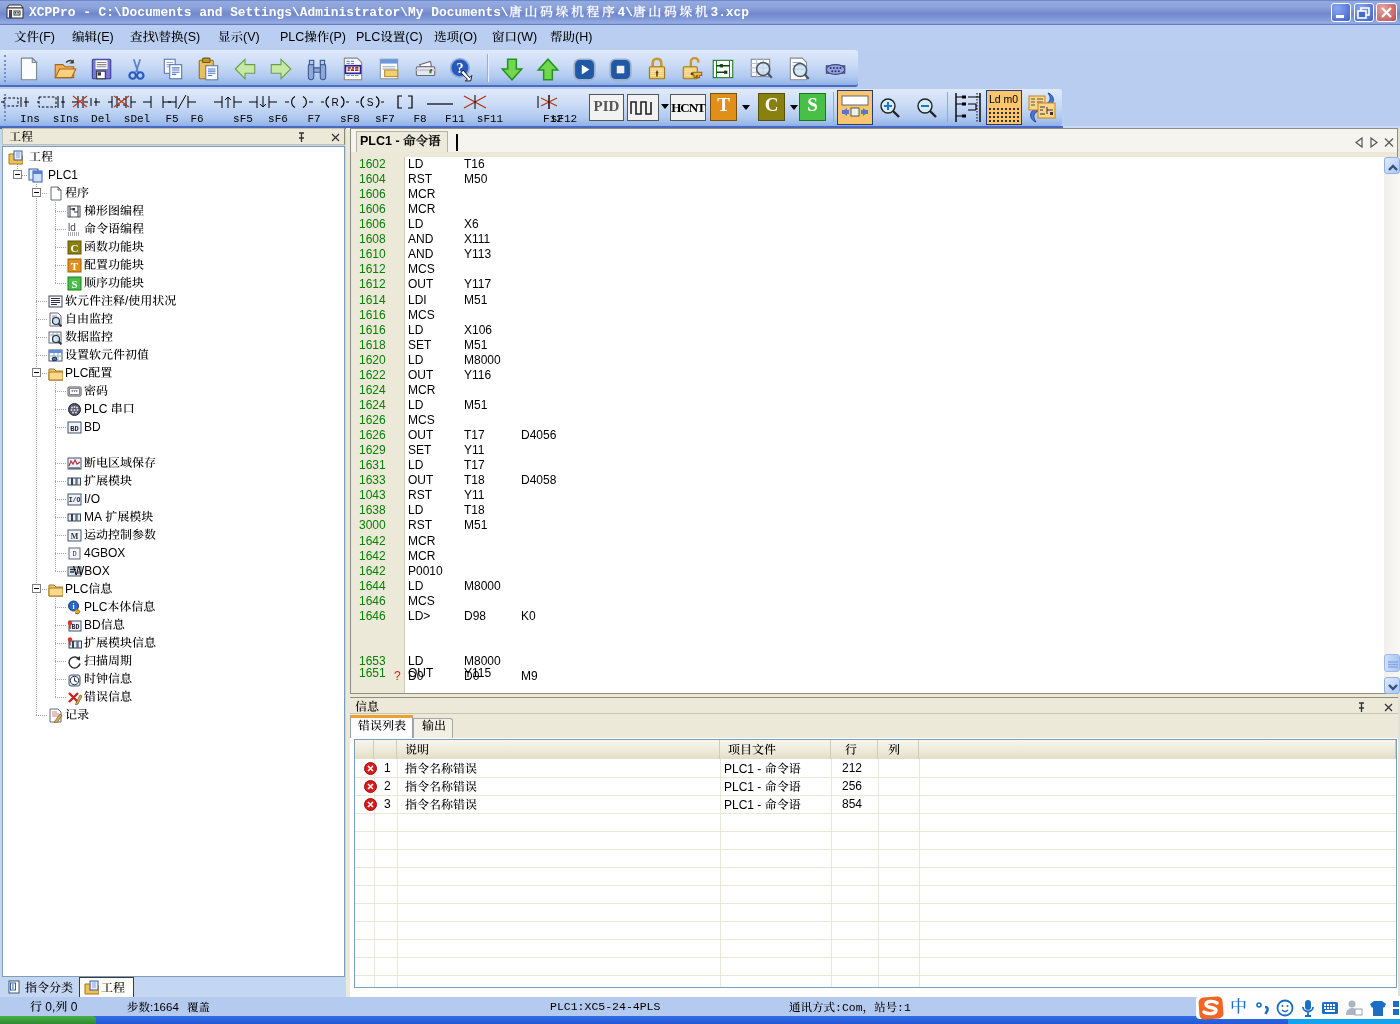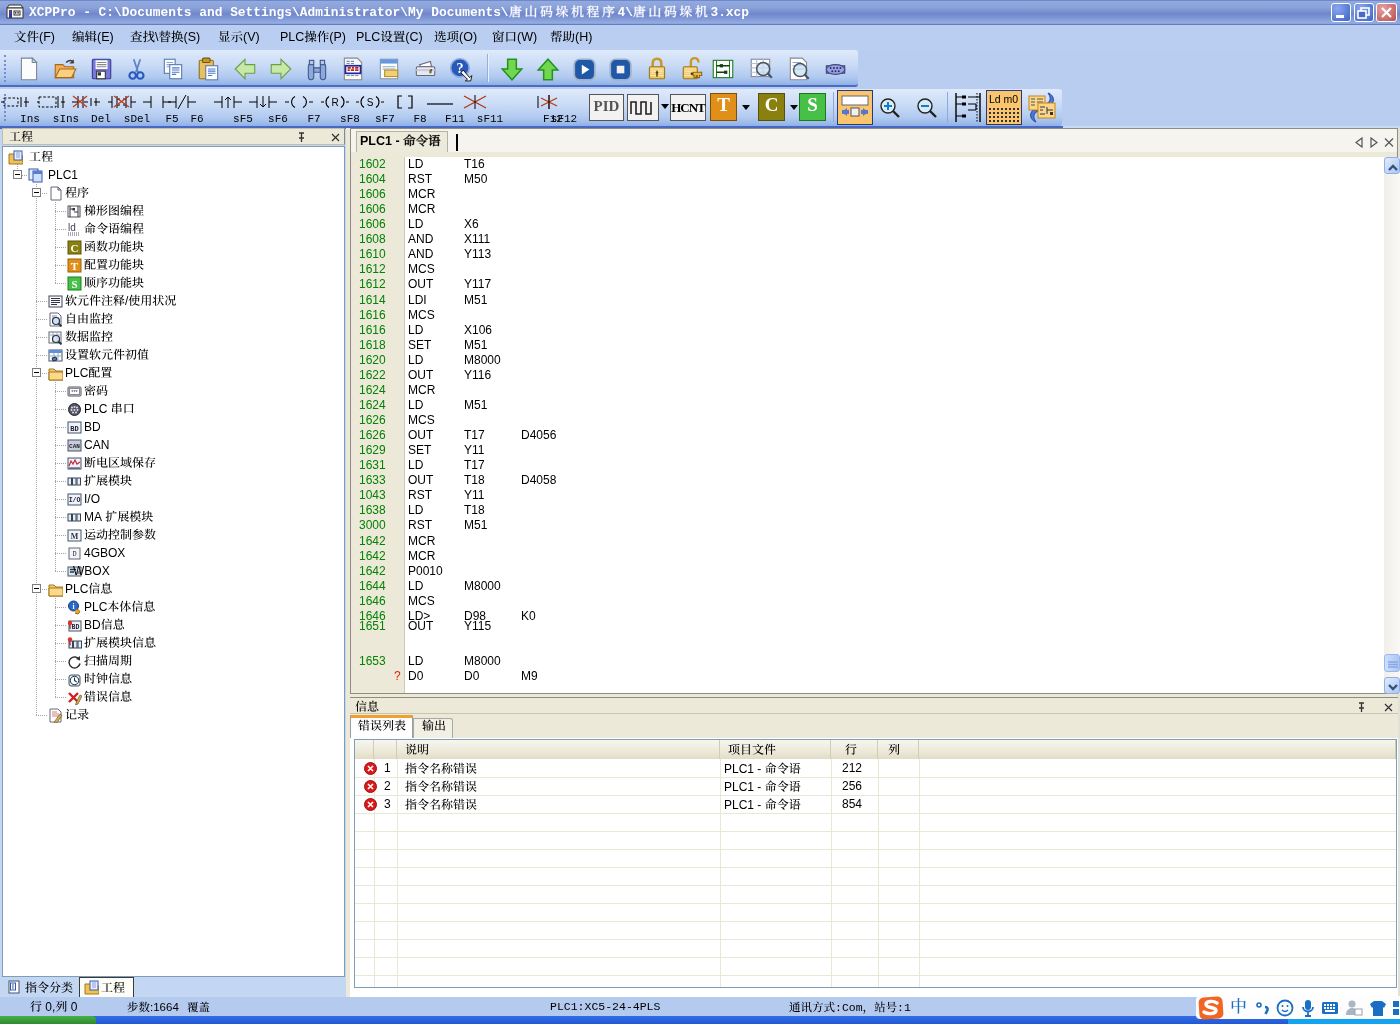--- a/index.html
+++ b/index.html
@@ -864,24 +864,20 @@
             </g>
           </svg></div><svg class="abs" style="left:81px;top:2px;" width="53" height="18">
           <text x="0.0" y="10.8" font-size="12px" font-family="Liberation Sans" font-weight="normal" fill="#000" xml:space="preserve">PLC </text>
           <use href="#u4E32" transform="translate(26.7,10.8) scale(0.01200,-0.01200)" fill="#000"></use>
           <use href="#u53E3" transform="translate(38.7,10.8) scale(0.01200,-0.01200)" fill="#000"></use>
         </svg></div>
       <div class="trow" style="top:271px"><div class="doth" style="left:52px;top:9px;width:11px"></div><div class="ic" style="left:64px"><svg width="15" height="15" viewBox="0 0 15 15" style="">
             <rect x="1" y="2" width="13" height="11" fill="#eef2fa" stroke="#456"></rect>
             <text x="7.5" y="10.5" font-size="7" font-weight="bold" text-anchor="middle" fill="#223" font-family="Liberation Mono">BD</text>
           </svg></div><div class="tx" style="left:81px">BD</div></div>
-      <div class="trow" style="top:289px"><div class="doth" style="left:52px;top:9px;width:11px"></div><div class="ic" style="left:64px"><svg width="15" height="15" viewBox="0 0 15 15" style="">
-            <rect x="1" y="2" width="13" height="11" fill="#c8ccd8" stroke="#456"></rect>
-            <text x="7.5" y="10" font-size="6" font-weight="bold" text-anchor="middle" fill="#223" font-family="Liberation Mono">CAN</text>
-          </svg></div><div class="tx" style="left:81px">CAN</div></div>
       <div class="trow" style="top:307px"><div class="doth" style="left:52px;top:9px;width:11px"></div><div class="ic" style="left:64px"><svg width="15" height="15" viewBox="0 0 15 15" style="">
             <rect x="1" y="2" width="13" height="11" fill="#eef" stroke="#456"></rect>
             <path d="M2 10l2-5 2 3 2-4 2 4 3-2" fill="none" stroke="#c03030" stroke-width="1.2"></path>
             <path d="M2 12h11" stroke="#234"></path>
           </svg></div><svg class="abs" style="left:81px;top:2px;" width="75" height="18">
           <use href="#u65AD" transform="translate(0.0,10.8) scale(0.01200,-0.01200)" fill="#000"></use>
           <use href="#u7535" transform="translate(12.0,10.8) scale(0.01200,-0.01200)" fill="#000"></use>
           <use href="#u533A" transform="translate(24.0,10.8) scale(0.01200,-0.01200)" fill="#000"></use>
           <use href="#u57DF" transform="translate(36.0,10.8) scale(0.01200,-0.01200)" fill="#000"></use>
           <use href="#u4FDD" transform="translate(48.0,10.8) scale(0.01200,-0.01200)" fill="#000"></use>
@@ -1087,21 +1083,21 @@
       <div class="crow" style="top:321.26px"><div class="lno">1633</div><div class="i0">OUT</div><div class="i1">T18</div><div class="i2">D4058</div></div>
       <div class="crow" style="top:336.32px"><div class="lno">1043</div><div class="i0">RST</div><div class="i1">Y11</div></div>
       <div class="crow" style="top:351.38px"><div class="lno">1638</div><div class="i0">LD</div><div class="i1">T18</div></div>
       <div class="crow" style="top:366.44px"><div class="lno">3000</div><div class="i0">RST</div><div class="i1">M51</div></div>
       <div class="crow" style="top:381.5px"><div class="lno">1642</div><div class="i0">MCR</div></div>
       <div class="crow" style="top:396.56px"><div class="lno">1642</div><div class="i0">MCR</div></div>
       <div class="crow" style="top:411.62px"><div class="lno">1642</div><div class="i0">P0010</div></div>
       <div class="crow" style="top:426.68px"><div class="lno">1644</div><div class="i0">LD</div><div class="i1">M8000</div></div>
       <div class="crow" style="top:441.74px"><div class="lno">1646</div><div class="i0">MCS</div></div>
       <div class="crow" style="top:456.8px"><div class="lno">1646</div><div class="i0">LD&gt;</div><div class="i1">D98</div><div class="i2">K0</div></div>
-      <div class="crow" style="top:467px"><div class="lno">1651</div><div class="i0">OUT</div><div class="i1">Y115</div></div>
+      <div class="crow" style="top:514px"><div class="lno">1651</div><div class="i0">OUT</div><div class="i1">Y115</div></div>
       <div class="crow" style="top:501.98px"><div class="lno">1653</div><div class="i0">LD</div><div class="i1">M8000</div></div>
       <div class="crow" style="top:517.04px"><div class="qm">?</div><div class="i0">D0</div><div class="i1">D0</div><div class="i2">M9</div></div>
       <div id="vsb">
         <div class="sbtn" style="top:0px"><svg width="10" height="9">
             <path d="M1 7l4-4 4 4" fill="none" stroke="#33537a" stroke-width="2.4"></path>
           </svg></div>
         <div class="abs" style="left:0;top:497px;width:16px;height:18px;border-radius:3px;background:linear-gradient(90deg,#cfdffc,#abc6f2);border:1px solid #9ab8ee"><svg width="10" height="8" style="margin:5px 0 0 3px">
             <path d="M0 1h10M0 3.5h10M0 6h10" stroke="#88a8e2" stroke-width="1.3"></path>
           </svg></div>
         <div class="sbtn" style="top:520px"><svg width="10" height="9">

